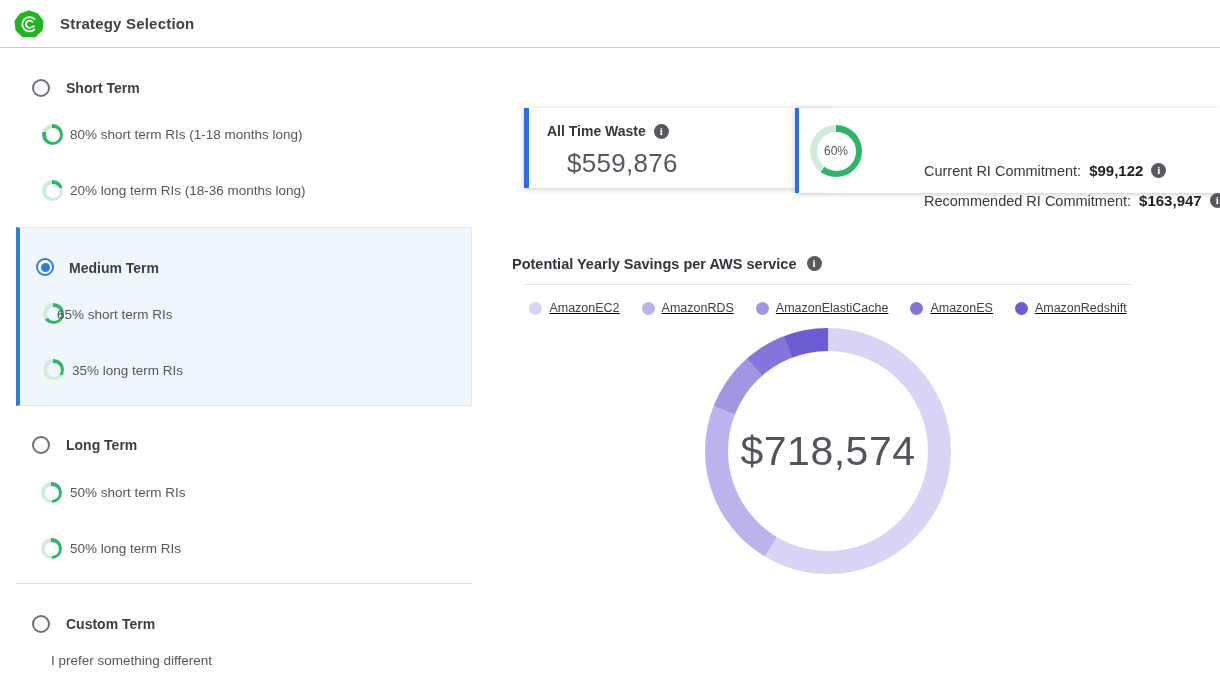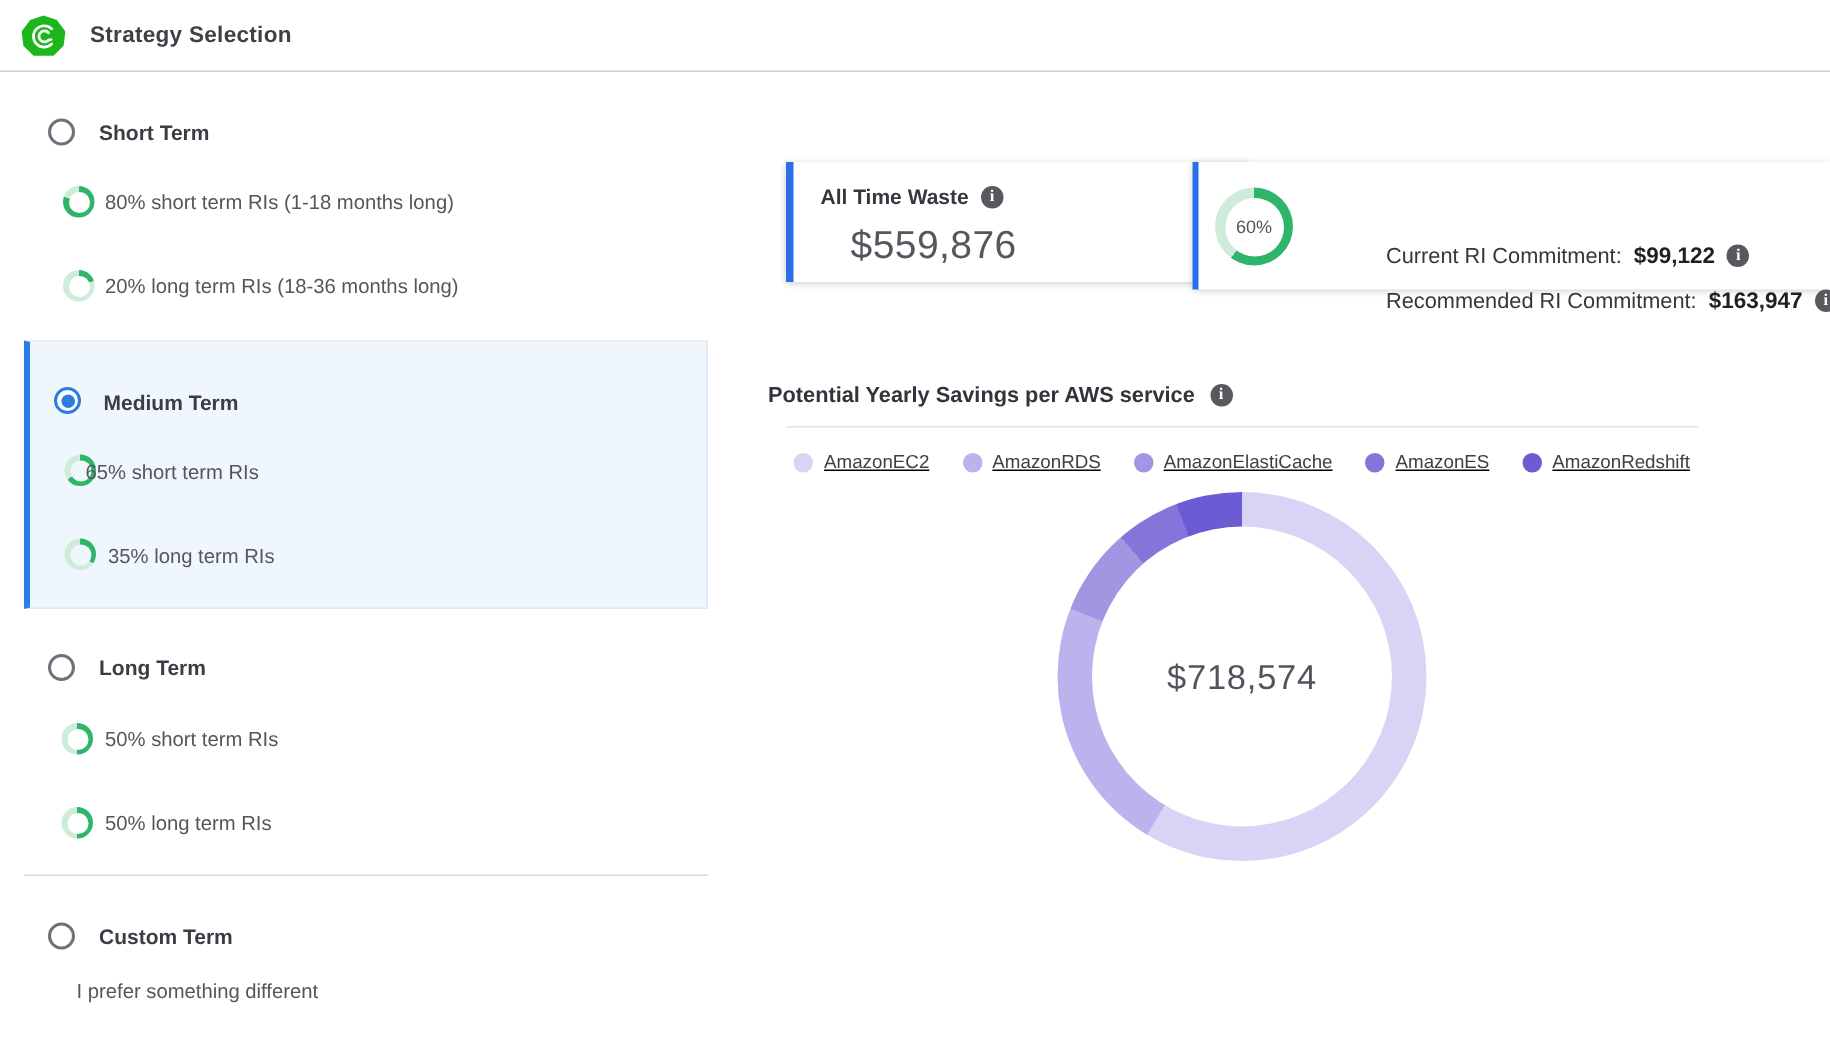--- a/index.html
+++ b/index.html
@@ -67,21 +67,21 @@
   .legend { position:absolute; left:524px; top:301px; width:608px;
             display:flex; justify-content:center; gap:22px;text-decoration:underline; }
   .legend-item { display:flex; align-items:center; gap:7px; cursor:pointer; }
   .legend-dot { width:13px; height:13px; border-radius:50%; flex:none; }
   .legend-label { font-size:12.5px; color:#3e3e49; }
 
   .donut { position:absolute; left:705px; top:328px; width:246px; height:246px;
            border-radius:50%; }
   .donut .hole { position:absolute; inset:23px; border-radius:50%; background:#fff;
                  display:flex; align-items:center; justify-content:center; }
-  .donut-center { font-size:23px; color:#53535c; letter-spacing:.5px;text-align:center; }
+  .donut-center { font-size:41px; color:#53535c; letter-spacing:.5px;text-align:center; }
 </style>
 </head>
 <body>
 
 <div class="header">
   <svg class="logo" viewBox="0 0 32 32">
     <path d="M16 1 L24.6 3.9 L30 11.2 L28.9 20.2 L22.4 26.6 L9.6 26.6 L3.1 20.2 L2 11.2 L7.4 3.9 Z" fill="#1db71d" stroke="#1db71d" stroke-width="3" stroke-linejoin="round" transform="translate(0,2)"></path>
     <g fill="none" stroke="#fff" stroke-width="1.9" stroke-linecap="round" transform="translate(0,2)">
       <path d="M21.8 8.9 A7.6 7.6 0 1 0 21.8 19.7"></path>
       <path d="M19.6 11.7 A3.9 3.9 0 1 0 19.6 16.9"></path>

